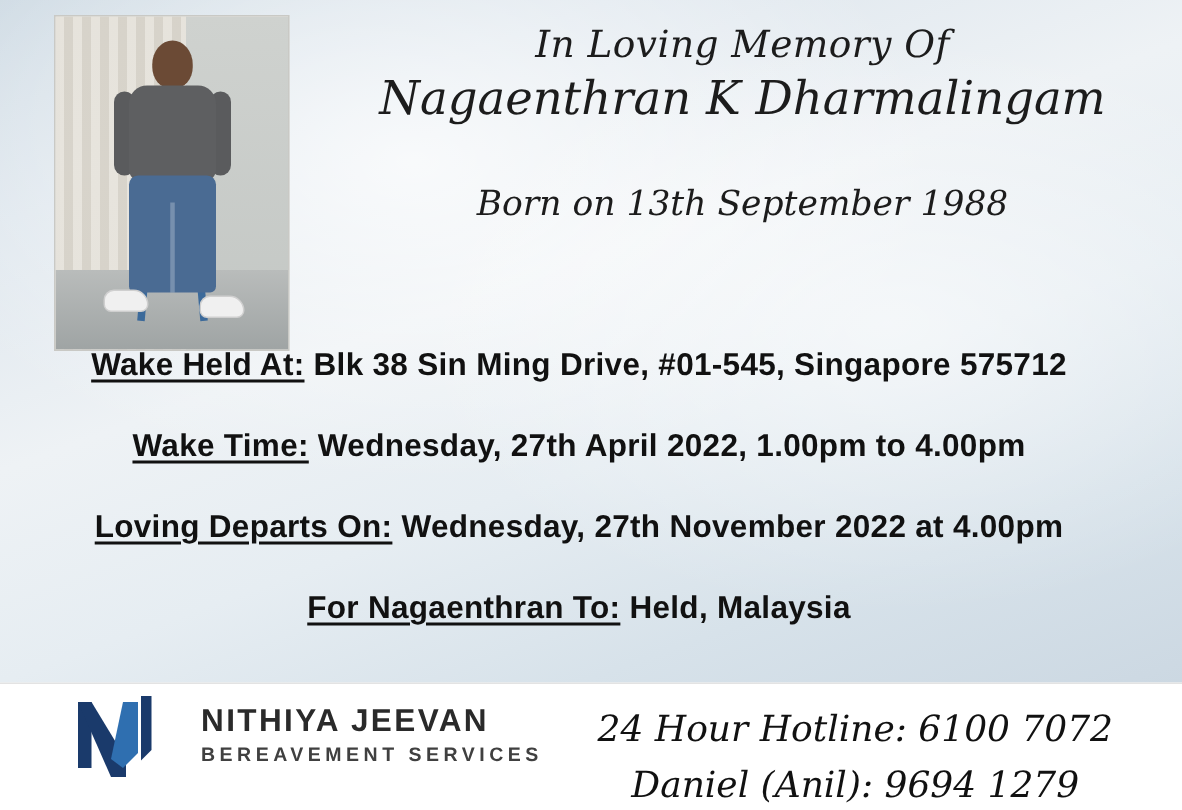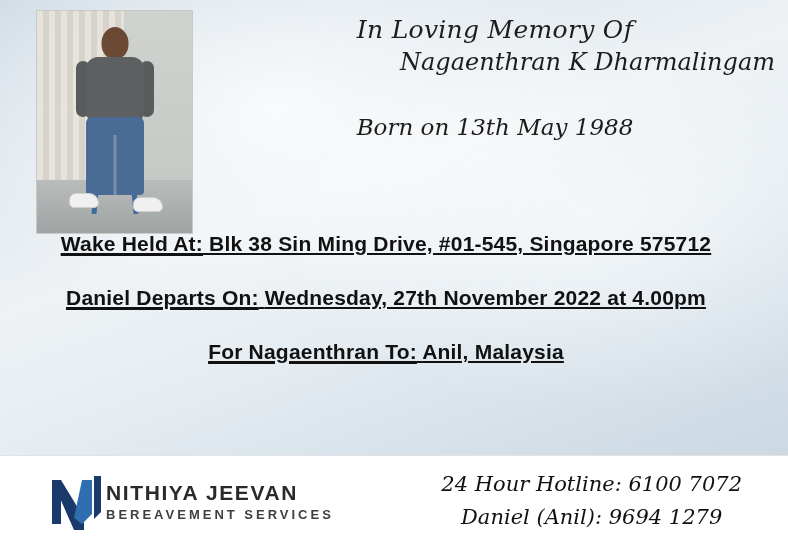--- a/index.html
+++ b/index.html
@@ -189,24 +189,23 @@
     font-style: italic;
     color: #1c1c1c;
   }
   .memory-line {
     font-size: 25px;
     letter-spacing: .3px;
     margin: 6px 0 0 0;
     line-height: 1.25;
   }
   .name-line {
-    font-size: 24px;
+    font-size: 31px;
     margin: 2px 0 0 0;
     line-height: 1.25;
-    text-align: right;
   }
   .dates {
     margin-top: 34px;
     font-size: 23px;
     line-height: 1.45;
   }
 
   
   .details {
     position: absolute;
@@ -215,21 +214,20 @@
     top: 232px;
     text-align: center;
     color: #111;
   }
   .detail-row {
     font-size: 21px;
     font-weight: bold;
     letter-spacing: .2px;
     margin: 0 16px 30px 0;
     white-space: nowrap;
-    text-decoration: underline;
   }
   .detail-row .lbl {
     text-decoration: underline;
     text-underline-offset: 3px;
   }
   .detail-row .val {
     font-weight: bold;
   }
 
   
@@ -239,24 +237,24 @@
     right: 0;
     bottom: 0;
     height: 84px;
     background: #ffffff;
     border-top: 1px solid #e3e3e3;
     z-index: 3;
   }
   .logo-wrap {
     position: absolute;
     left: 48px;
-    top: 18px;
+    top: 6px;
     display: flex;
     align-items: center;
-    gap: 0;
+    gap: 28px;
   }
   .logo-mark {
     width: 58px;
     height: 56px;
     position: relative;
   }
   .brand-text {
     line-height: 1.15;
   }
   .brand-name {
@@ -275,21 +273,21 @@
   .contact {
     position: absolute;
     right: 46px;
     top: 12px;
     text-align: center;
     font-family: "DejaVu Serif", serif;
     font-style: italic;
     color: #111;
   }
   .contact div {
-    font-size: 21px;
+    font-size: 24px;
     line-height: 1.55;
     white-space: nowrap;
   }
 </style>
 </head>
 <body>
 
 <div id="poster">
   <div class="content">
 
@@ -312,36 +310,40 @@
         <div class="legs"></div>
         <div class="shoe-l"></div>
         <div class="shoe-r"></div>
       </div>
     </div>
 
     <div class="header-block">
       <div class="memory-line">In Loving Memory Of</div>
       <div class="name-line">Nagaenthran K Dharmalingam</div>
       <div class="dates">
-        <div>Born on 13th May 1988</div>
+        <div>Born on 13th September 1988</div>
       </div>
     </div>
 
     <div class="details">
       <div class="detail-row">
         <span class="lbl">Wake Held At:</span>
         <span class="val">Blk 38 Sin Ming Drive, #01-545, Singapore 575712</span>
       </div>
       <div class="detail-row">
-        <span class="lbl">Daniel Departs On:</span>
+        <span class="lbl">Wake Time:</span>
+        <span class="val">Wednesday, 27th April 2022, 1.00pm to 4.00pm</span>
+      </div>
+      <div class="detail-row">
+        <span class="lbl">Loving Departs On:</span>
         <span class="val">Wednesday, 27th November 2022 at 4.00pm</span>
       </div>
       <div class="detail-row">
         <span class="lbl">For Nagaenthran To:</span>
-        <span class="val">Anil, Malaysia</span>
+        <span class="val">Held, Malaysia</span>
       </div>
     </div>
 
     <div class="footer">
       <div class="logo-wrap">
         <div class="logo-mark">
           <svg width="58" height="56" viewBox="0 0 58 56" xmlns="http://www.w3.org/2000/svg">
             <polygon points="4,50 4,6 13,6 13,34 13,50" fill="#1a3a6b"></polygon>
             <polygon points="4,6 13,6 36,44 36,56 26,56" fill="#1a3a6b"></polygon>
             <polygon points="34,6 44,6 44,40 34,50 26,44" fill="#2f6fb0"></polygon>

